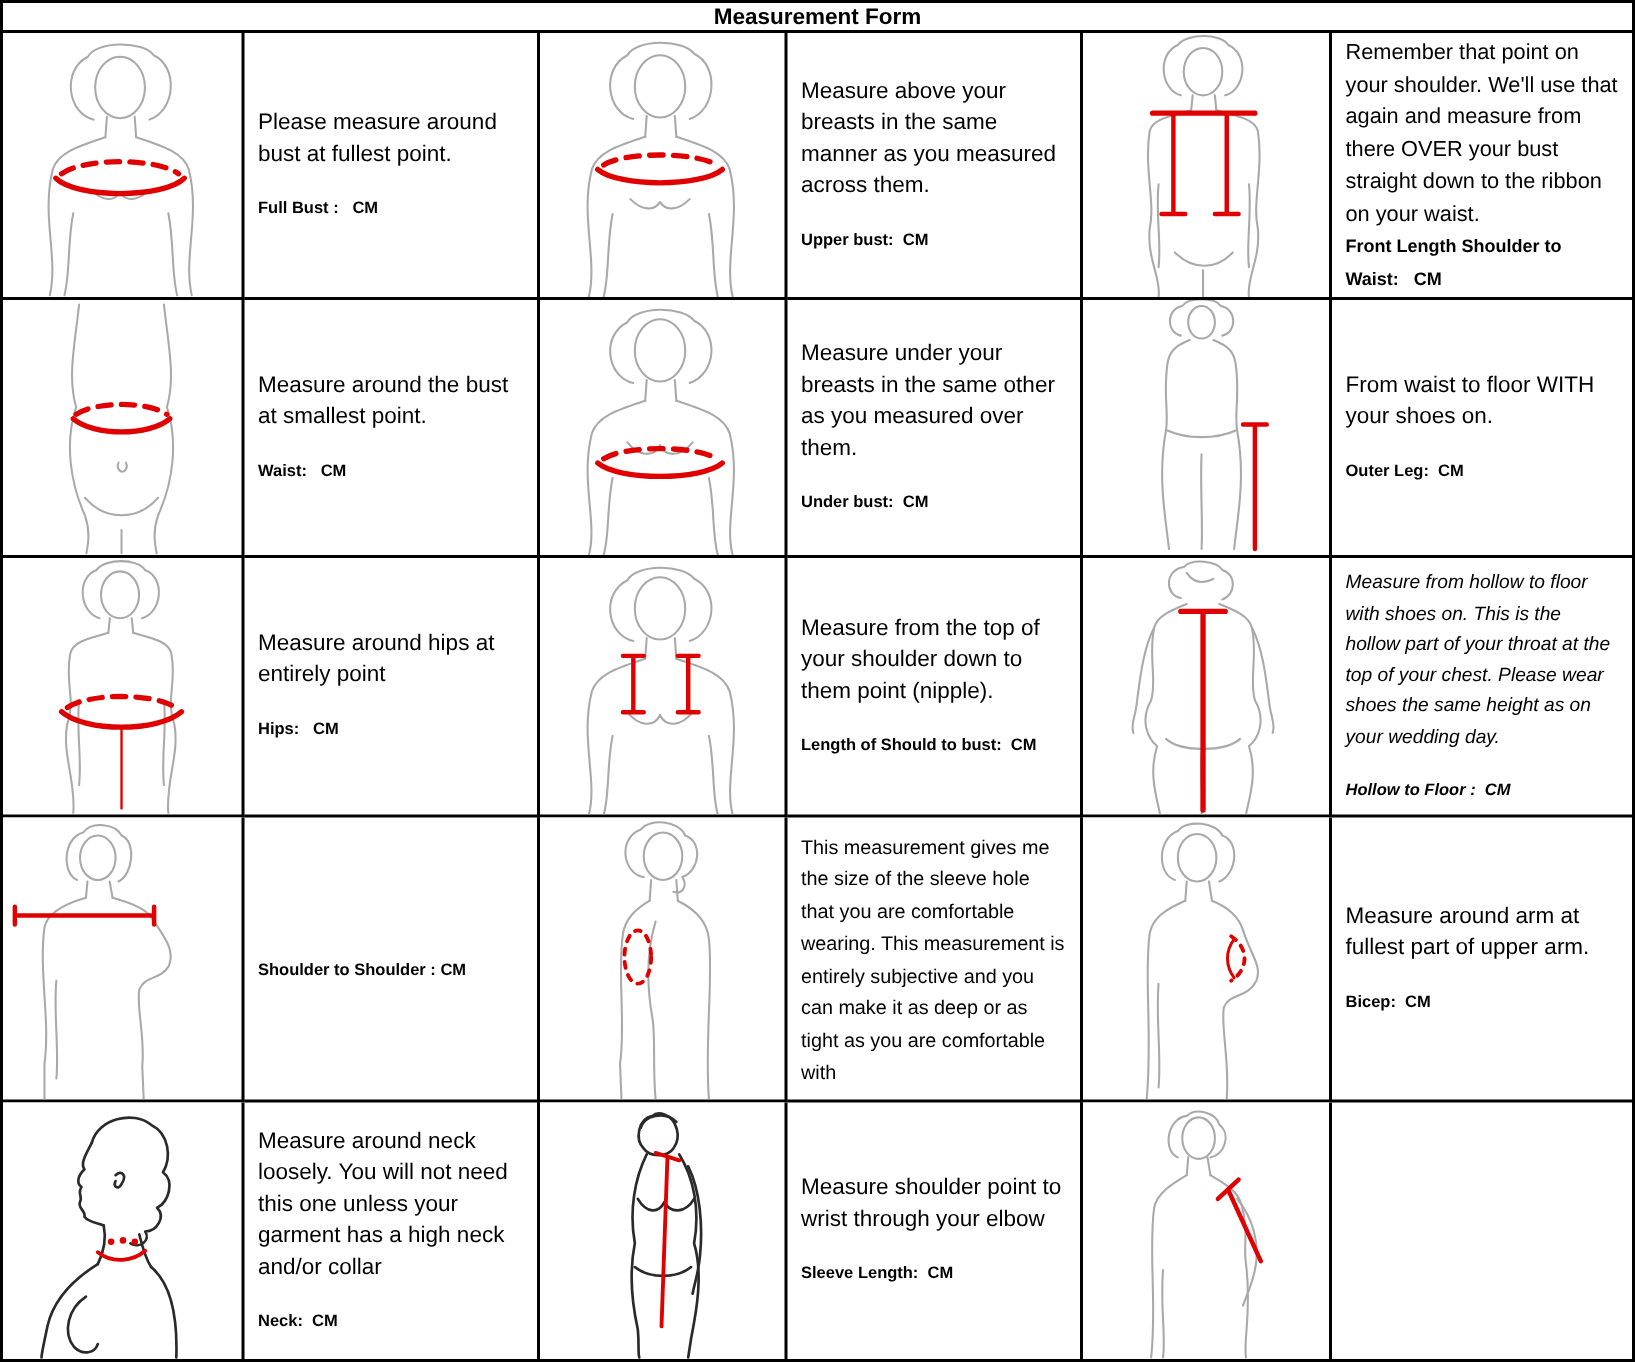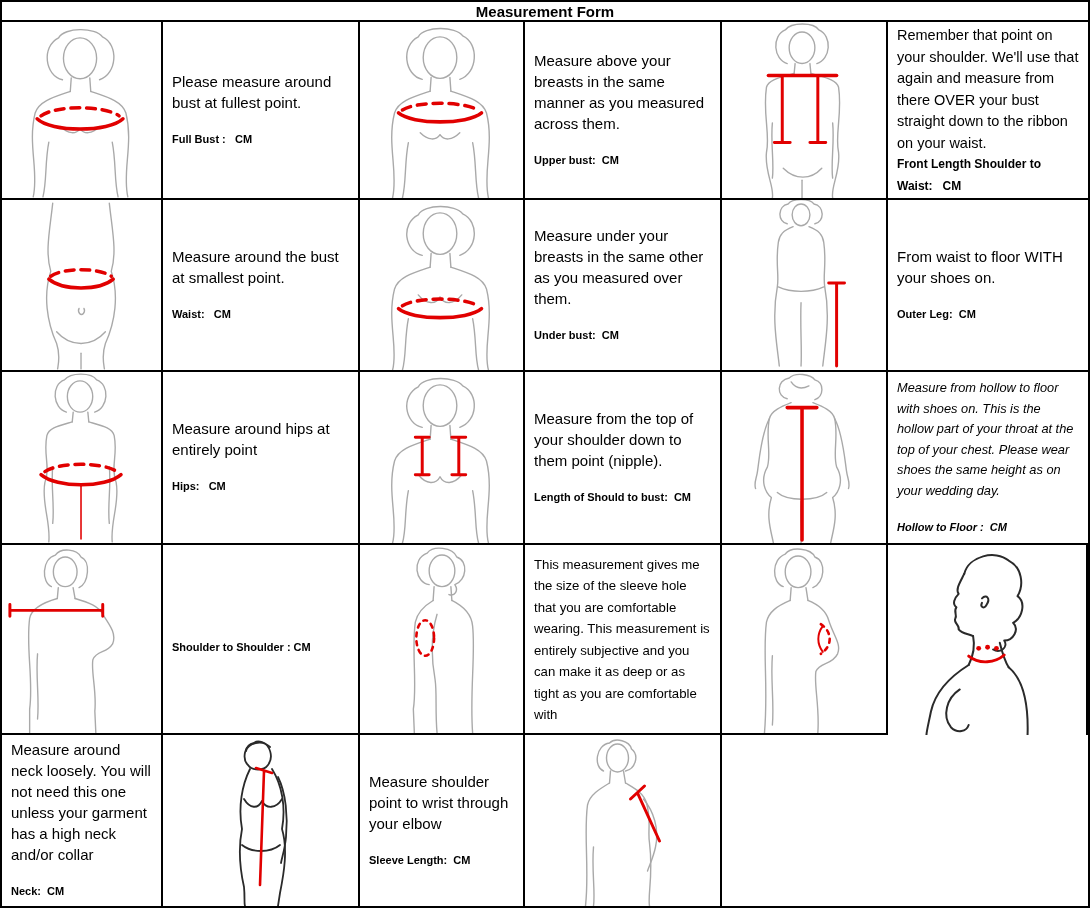--- a/index.html
+++ b/index.html
@@ -249,20 +249,24 @@
         <ellipse cx="77" cy="27" rx="13" ry="16"></ellipse>
         <path d="M70,43 L69,56 M85,43 L87,56"></path>
         <path d="M69,56 C55,62 47,68 45,78 C41,108 47,144 43,190"></path>
         <path d="M87,56 C97,60 105,66 108,76 C113,92 121,100 117,110 C111,122 99,118 95,128 C93,142 99,164 97,190"></path>
         <path d="M51,112 C49,136 53,160 51,182"></path>
       </g>
       <path class="red rdot" style="stroke-width:2.6" d="M100,80 C112,88 112,102 100,110"></path>
       <path class="red" style="stroke-width:2" d="M102,82 C96,90 96,100 102,108"></path>
     </svg>
   </div>
+  <div class="cell txt lastcol">
+    <p>Measure around arm at fullest part of upper arm.</p>
+    <p class="label">Bicep:&nbsp; CM</p>
+  </div>
 
   <div class="cell img lastrow">
     <svg viewBox="0 0 161 171">
       <g class="g dark">
         <path d="M60,26 C56,34 52,40 55,44 C51,48 49,53 53,56 C50,60 54,63 52,66 C50,70 56,72 55,76 C58,80 64,80 68,82"></path>
         <path d="M60,26 C64,10 88,4 100,14 C112,20 114,36 108,46 C116,52 112,66 104,70 C110,76 104,86 96,86 C100,92 92,98 86,94"></path>
         <path d="M76,48 C80,44 84,48 80,54 C78,58 74,56 76,52"></path>
         <path d="M68,82 C70,92 68,100 64,108"></path>
         <path d="M92,88 C94,96 96,104 100,110"></path>
         <path d="M64,108 C48,118 34,132 30,150 C28,160 26,168 26,171"></path>

